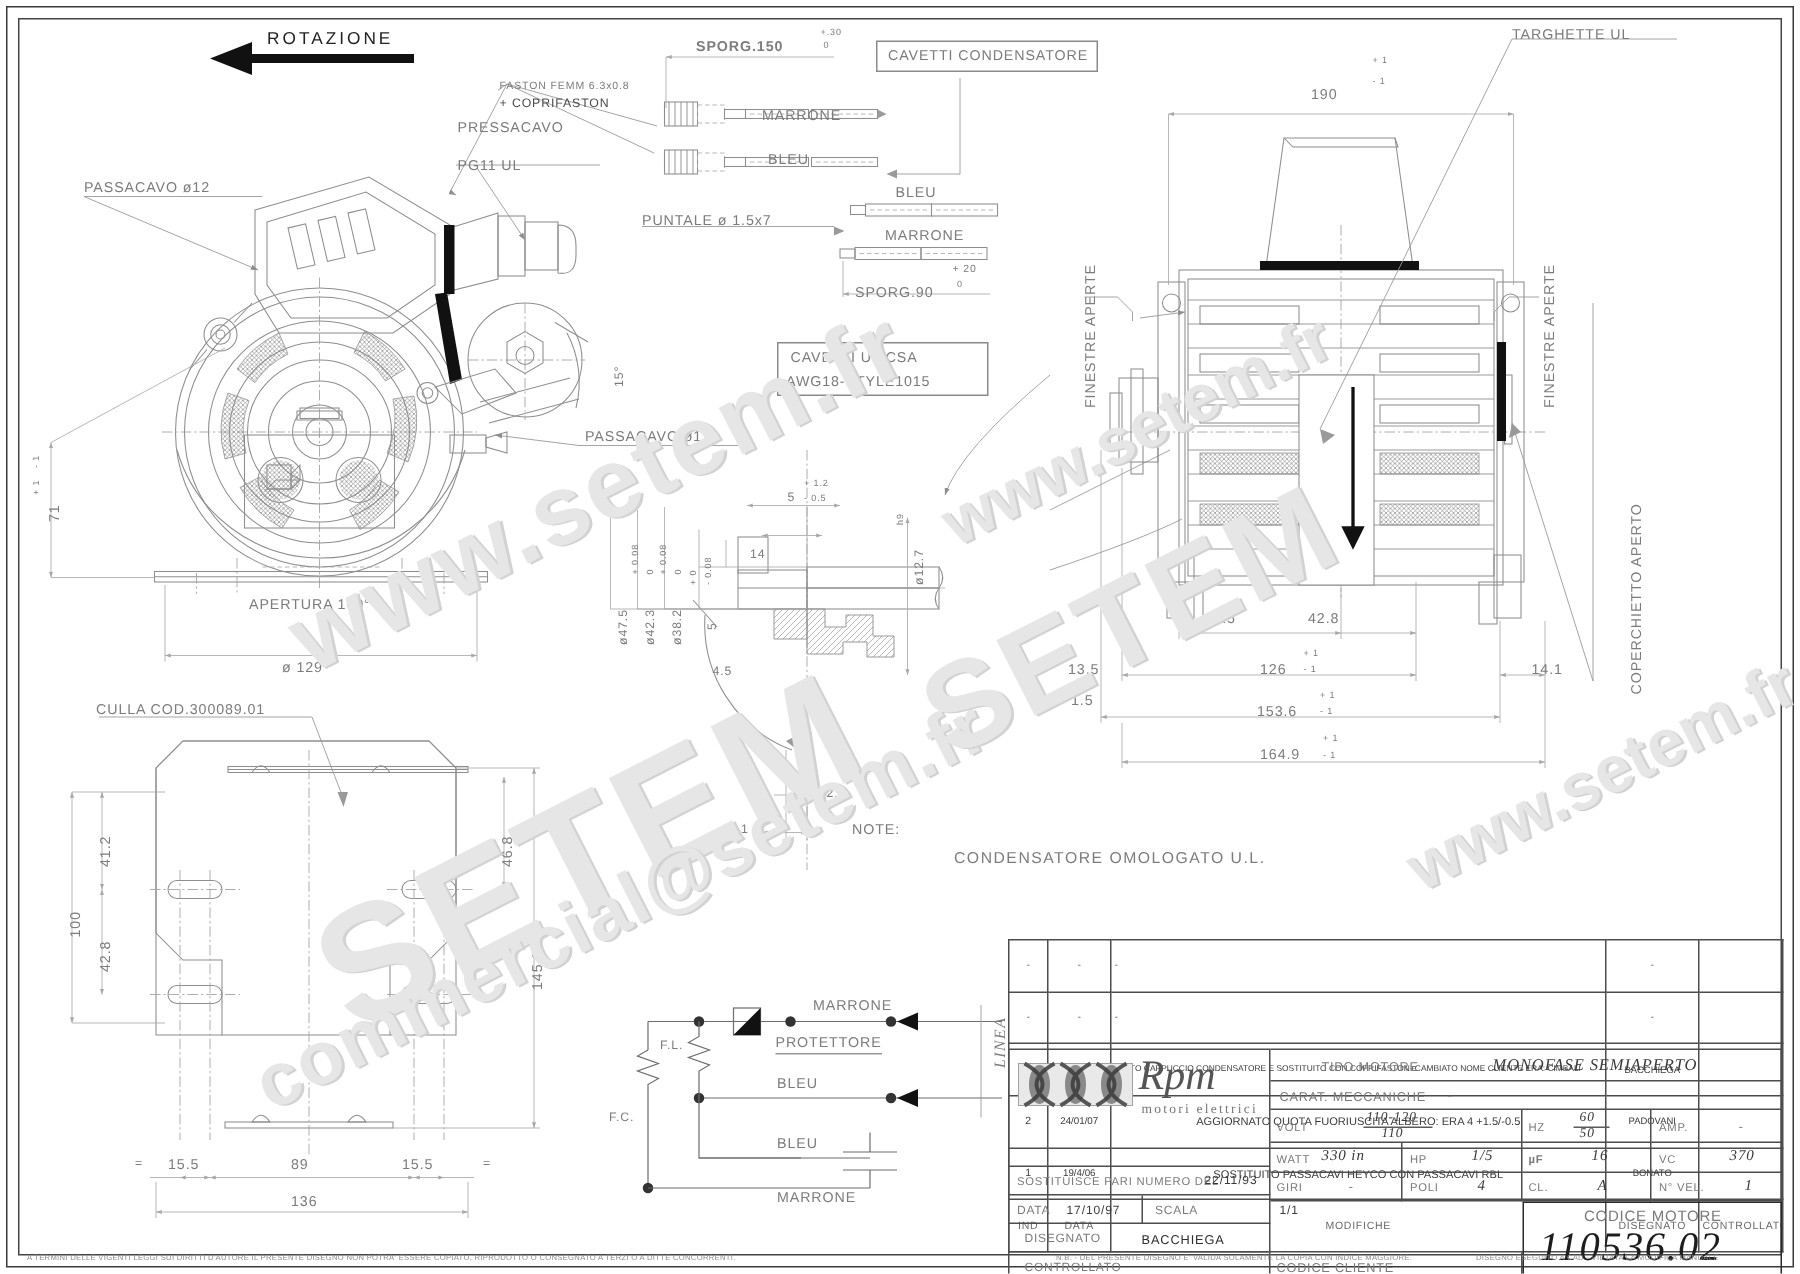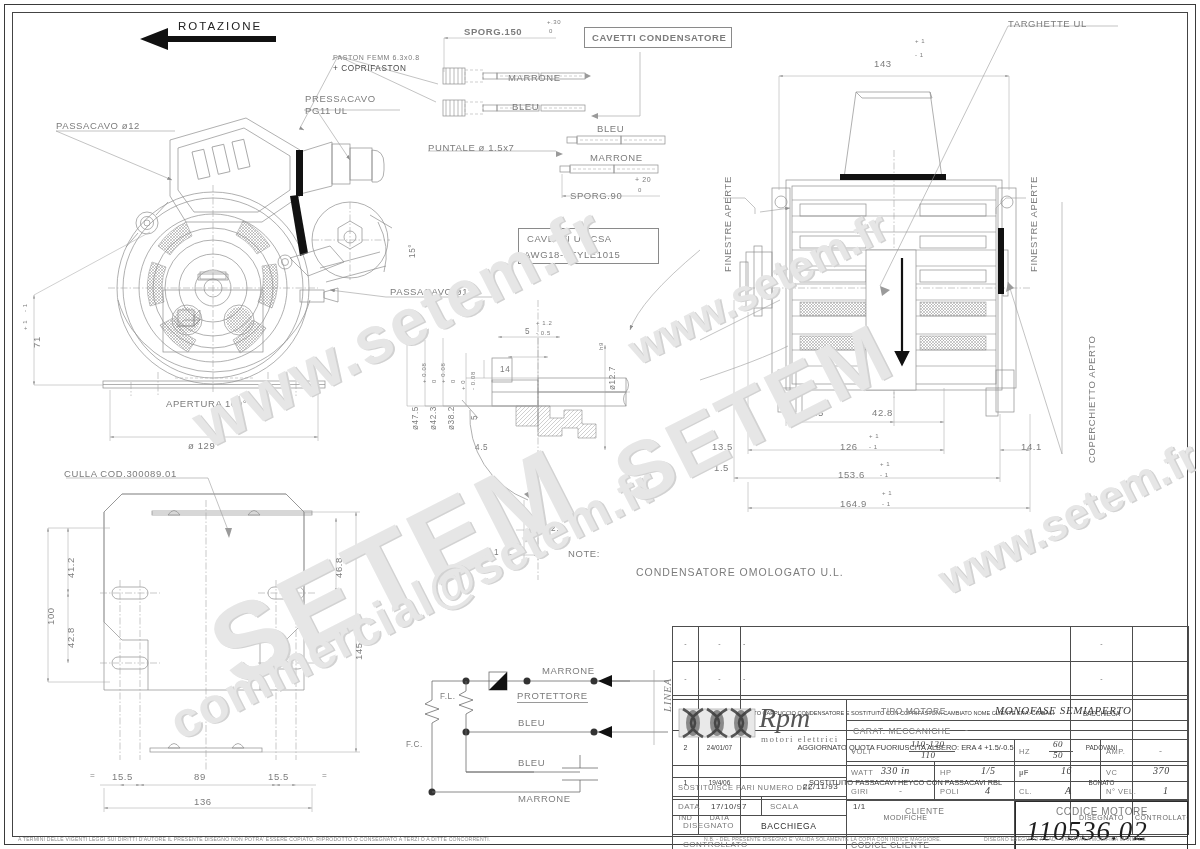--- a/index.html
+++ b/index.html
@@ -479,32 +479,32 @@
 
       <line x1="654" y1="670" x2="654" y2="745" class="lnd"></line>
     </g>
   </svg>
 
   <div class="t s11 blk" style="left:178px;top:20px;letter-spacing:2px;">ROTAZIONE</div>
 
   <div class="t s7" style="left:333px;top:54px;">FASTON FEMM 6.3x0.8</div>
   <div class="t s8 dk" style="left:333px;top:64px;">+ COPRIFASTON</div>
 
-  <div class="t s9" style="left:305px;top:93px;">PRESSACAVO</div>
+  <div class="t s9" style="left:305px;top:80px;">PRESSACAVO</div>
   <div class="t s9" style="left:305px;top:105px;text-align:right;">PG11 UL</div>
 
   <div class="t s9" style="left:56px;top:120px;">PASSACAVO ø12</div>
   <div class="t s9" style="left:390px;top:286px;">PASSACAVO ø12</div>
 
   <div class="t s9" style="left:464px;top:26px;font-weight:bold;">SPORG.150</div>
   <div class="t s6" style="left:547px;top:19px;">+.30</div>
   <div class="t s6" style="left:549px;top:28px;">0</div>
 
   <div class="box" style="left:584px;top:27px;width:148px;height:21px;"></div>
-  <div class="t s9" style="left:592px;top:32px;font-weight:bold;">CAVETTI CONDENSATORE</div>
+  <div class="t s9" style="left:592px;top:32px;">CAVETTI CONDENSATORE</div>
 
   <div class="t s9" style="left:508px;top:72px;">MARRONE</div>
   <div class="t s9" style="left:512px;top:101px;">BLEU</div>
 
   <div class="t s9" style="left:428px;top:142px;">PUNTALE ø 1.5x7</div>
   <div class="t s9" style="left:597px;top:123px;">BLEU</div>
   <div class="t s9" style="left:590px;top:152px;">MARRONE</div>
   <div class="t s9" style="left:570px;top:190px;">SPORG.90</div>
   <div class="t s7" style="left:635px;top:176px;">+ 20</div>
   <div class="t s6" style="left:638px;top:187px;">0</div>
@@ -544,21 +544,21 @@
   <div class="t s8" style="left:551px;top:524px;">2.4</div>
   <div class="t s8" style="left:486px;top:548px;">7.1</div>
 
   <div class="t s9" style="left:568px;top:548px;">NOTE:</div>
   <div class="t s10" style="left:636px;top:566px;letter-spacing:1px;">CONDENSATORE OMOLOGATO U.L.</div>
 
   <div class="t s9" style="left:1008px;top:18px;">TARGHETTE UL</div>
   <div class="t s9 rot90" style="left:722px;top:272px;">FINESTRE APERTE</div>
   <div class="t s9 rot90" style="left:1028px;top:272px;">FINESTRE APERTE</div>
   <div class="t s9 rot90" style="left:1086px;top:463px;">COPERCHIETTO APERTO</div>
-  <div class="t s9" style="left:874px;top:58px;">143</div>
+  <div class="t s9" style="left:874px;top:58px;">190</div>
   <div class="t s6" style="left:915px;top:38px;">+ 1</div>
   <div class="t s6" style="left:915px;top:52px;">- 1</div>
 
   <div class="t s9" style="left:803px;top:407px;">61.5</div>
   <div class="t s9" style="left:872px;top:407px;">42.8</div>
   <div class="t s9" style="left:840px;top:441px;">126</div>
   <div class="t s6" style="left:869px;top:433px;">+ 1</div>
   <div class="t s6" style="left:869px;top:444px;">- 1</div>
   <div class="t s9" style="left:838px;top:469px;">153.6</div>
   <div class="t s6" style="left:880px;top:461px;">+ 1</div>
@@ -740,24 +740,20 @@
       </div>
       <div style="position:absolute;left:343px;top:83px;width:86px;height:19px;border:1px solid #4d4d4d;border-left:none;border-top:none;box-sizing:border-box;">
         <span class="t lbl" style="left:4px;top:5px;">CL.</span>
         <span class="t val" style="left:50px;top:3px;">A</span>
       </div>
       <div style="position:absolute;left:429px;top:83px;width:87px;height:19px;border:1px solid #4d4d4d;border-left:none;border-top:none;box-sizing:border-box;">
         <span class="t lbl" style="left:5px;top:5px;">N° VEL.</span>
         <span class="t val" style="left:62px;top:3px;">1</span>
       </div>
 
-      <div style="position:absolute;left:175px;top:102px;width:168px;height:34px;border:1px solid #4d4d4d;border-left:none;border-top:none;box-sizing:border-box;">
-        <span class="t lbl" style="left:58px;top:5px;font-size:8.5px;">CLIENTE</span>
-        <span class="t" style="left:58px;top:19px;font-size:8.5px;color:#333;"></span>
-      </div>
       <div style="position:absolute;left:175px;top:136px;width:168px;height:18px;border:1px solid #4d4d4d;border-left:none;border-top:none;box-sizing:border-box;">
         <span class="t lbl" style="left:4px;top:5px;font-size:8.5px;">CODICE CLIENTE</span>
         <span class="t" style="left:100px;top:5px;font-size:8.5px;color:#333;"></span>
       </div>
       <div style="position:absolute;left:343px;top:102px;width:173px;height:52px;border:1.6px solid #2a2a2a;border-left:1.6px solid #2a2a2a;box-sizing:border-box;">
         <span class="t lbl" style="left:40px;top:4px;font-size:10px;">CODICE MOTORE</span>
         <span class="code" style="position:absolute;left:10px;top:14px;">110536.02</span>
       </div>
     </div>
   </div>

